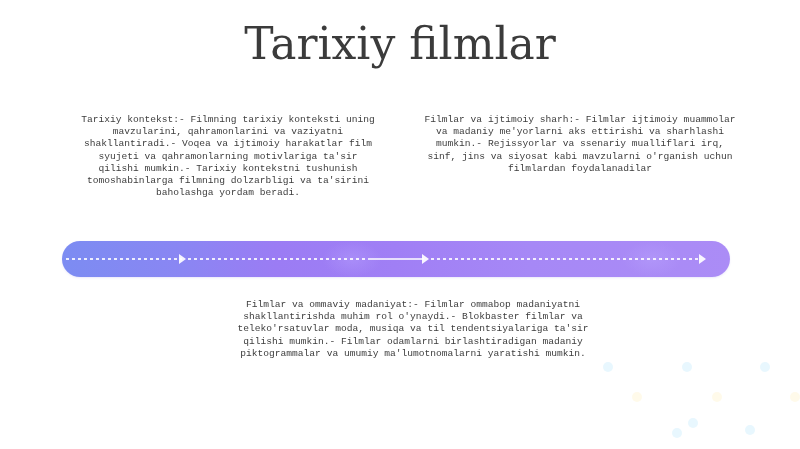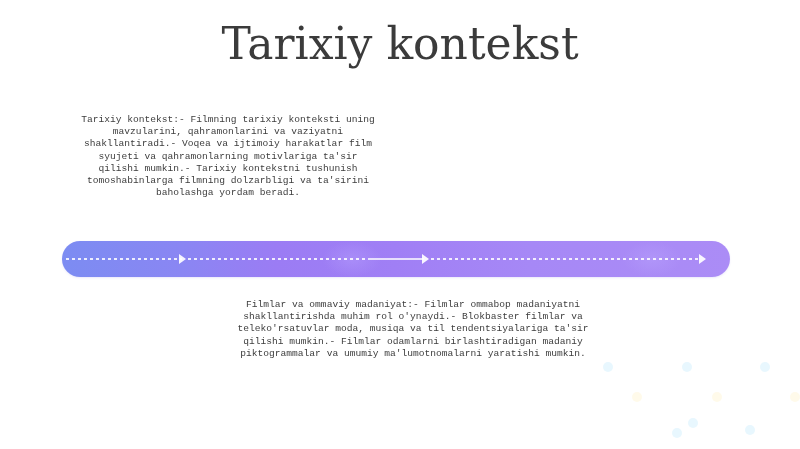--- a/index.html
+++ b/index.html
@@ -84,23 +84,24 @@
       width: 10px; height: 10px;
       border-radius: 50%;
       opacity: 0.18;
     }
   </style>
 </head>
 <body>
 
 <div class="slide">
 
-  <div class="title">Tarixiy kontekst</div>
+  <div class="title">Tarixiy filmlar</div>
 
   <div class="block block-1">Tarixiy kontekst:- Filmning tarixiy konteksti uning mavzularini, qahramonlarini va vaziyatni shakllantiradi.- Voqea va ijtimoiy harakatlar film syujeti va qahramonlarning motivlariga ta'sir qilishi mumkin.- Tarixiy kontekstni tushunish tomoshabinlarga filmning dolzarbligi va ta'sirini baholashga yordam beradi.</div>
+  <div class="block block-2">Filmlar va ijtimoiy sharh:- Filmlar ijtimoiy muammolar va madaniy me'yorlarni aks ettirishi va sharhlashi mumkin.- Rejissyorlar va ssenariy mualliflari irq, sinf, jins va siyosat kabi mavzularni o'rganish uchun filmlardan foydalanadilar</div>
 
   <div class="timeline">
     <div class="glow" style="left:260px;"></div>
     <div class="glow" style="left:560px;"></div>
 
     <div class="line line-dotted" style="left:4px; width:116px;"></div>
     <div class="arrow" style="left:117px;"></div>
 
     <div class="line line-dotted" style="left:126px; width:180px;"></div>
     <div class="line line-solid" style="left:306px; width:56px;"></div>

